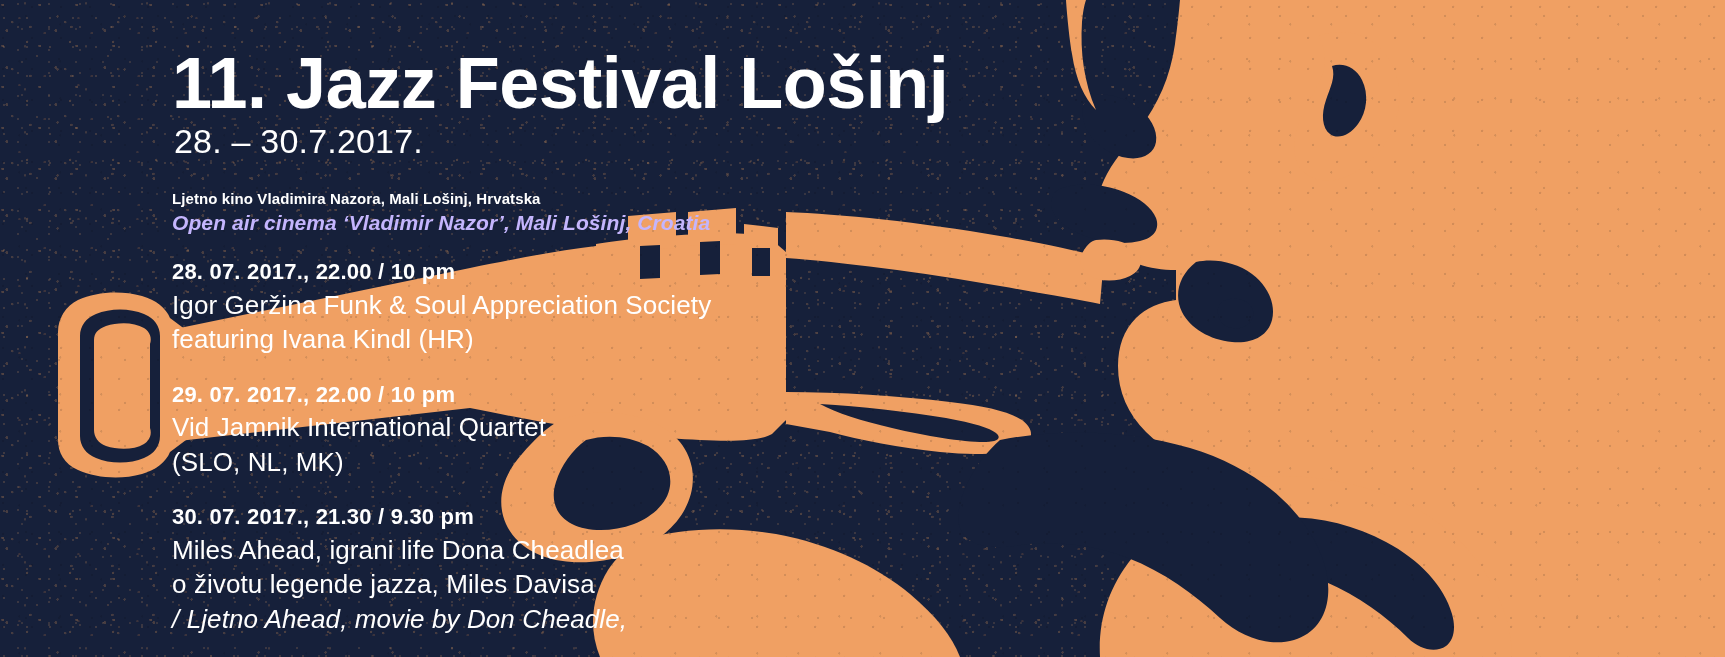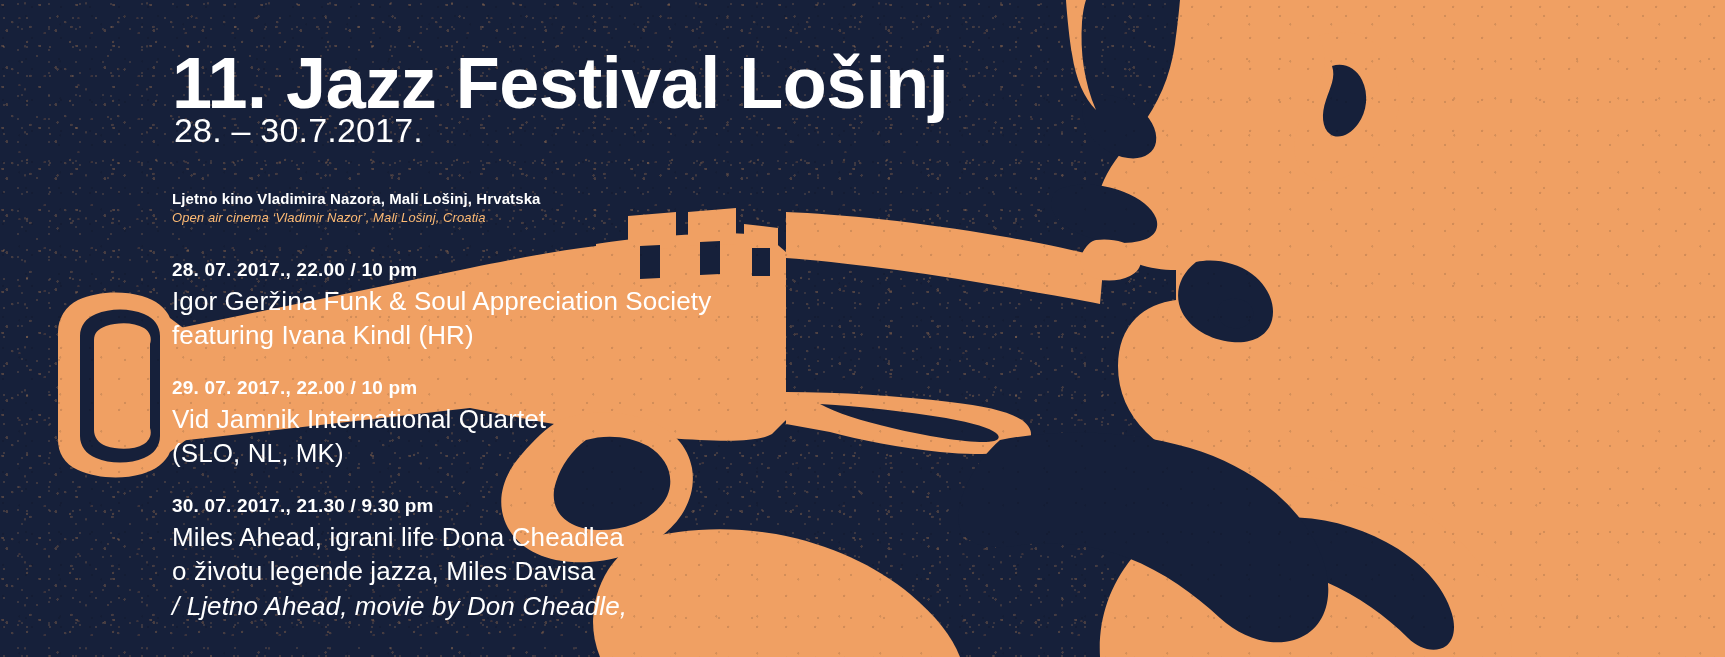--- a/index.html
+++ b/index.html
@@ -88,21 +88,21 @@
     color: #ffffff;
     font-size: 72px;
     font-weight: 700;
     letter-spacing: -0.5px;
     line-height: 1;
     white-space: nowrap;
   }
   .subtitle {
     position: absolute;
     left: 174px;
-    top: 113px;
+    top: 124px;
     color: #ffffff;
     font-size: 34px;
     font-weight: 400;
     letter-spacing: 0.2px;
     line-height: 1;
     white-space: nowrap;
   }
   .venue {
     position: absolute;
     left: 172px;
@@ -112,38 +112,38 @@
   }
   .venue .v-hr {
     display: block;
     color: #ffffff;
     font-size: 15px;
     font-weight: 700;
     letter-spacing: .1px;
   }
   .venue .v-en {
     display: block;
-    color: #fdba74;
-    font-size: 13px;
-    font-weight: 400;
+    color: #c4b5fd;
+    font-size: 21px;
+    font-weight: 700;
     font-style: italic;
     letter-spacing: .1px;
   }
 
   .program {
     position: absolute;
     left: 172px;
     top: 256px;
     width: 620px;
   }
   .event { margin-bottom: 22px; }
   .event:last-child { margin-bottom: 4px; }
   .event-date {
     color: #ffffff;
-    font-size: 19px;
+    font-size: 22px;
     font-weight: 700;
     letter-spacing: .2px;
     line-height: 1.45;
     white-space: nowrap;
   }
   .event-line {
     color: #ffffff;
     font-size: 26px;
     font-weight: 300;
     letter-spacing: .1px;

